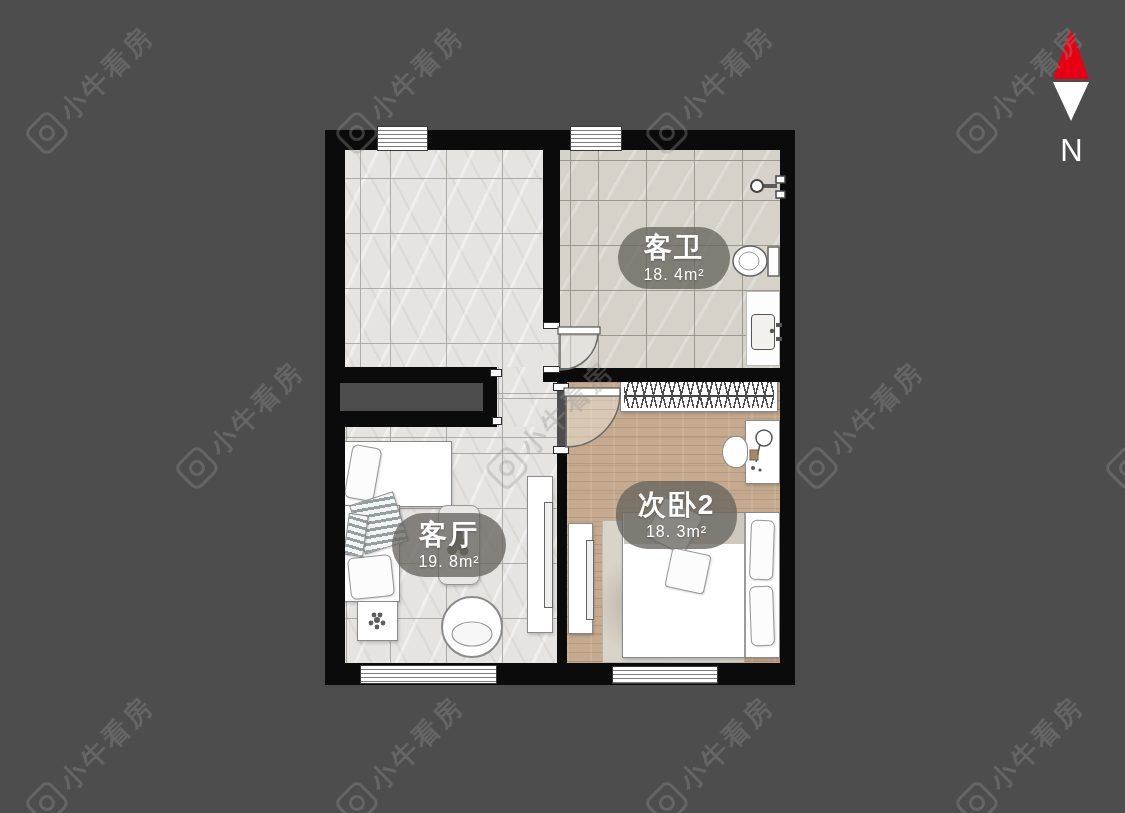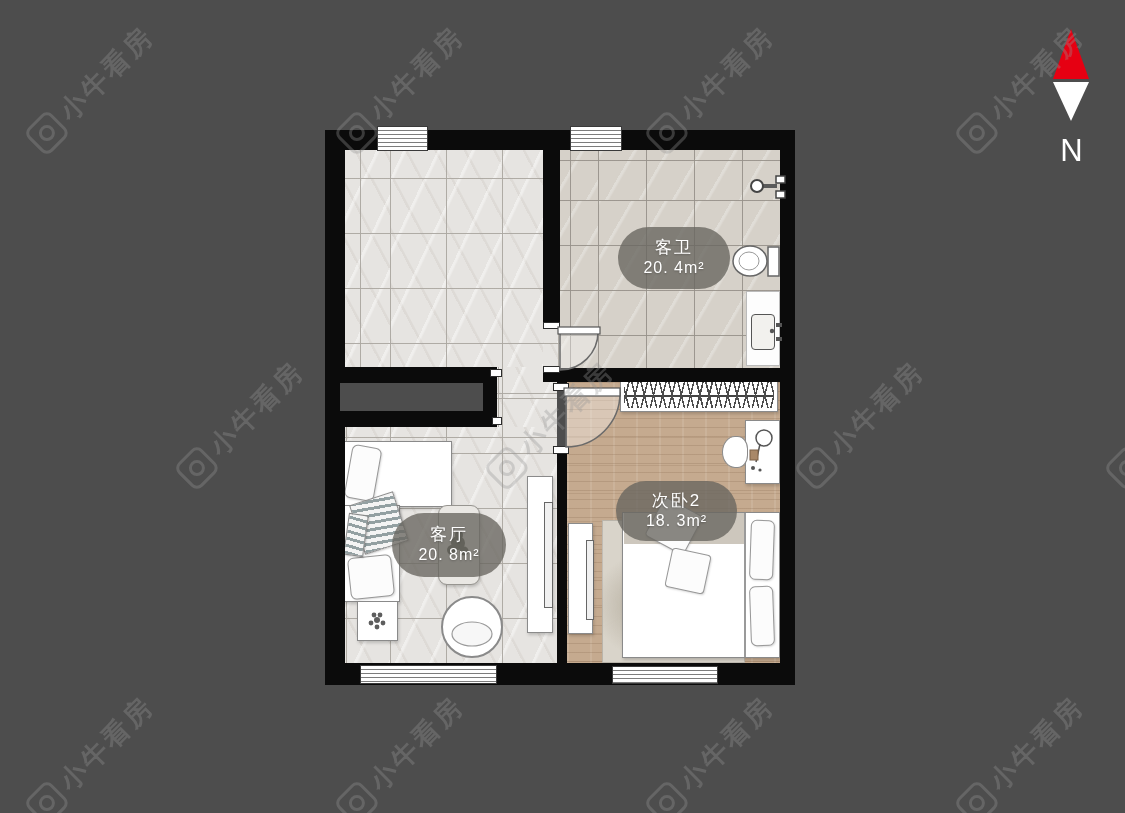--- a/index.html
+++ b/index.html
@@ -37,21 +37,21 @@
   .hangers{position:absolute;inset:3px;
     background-image:
       repeating-linear-gradient(104deg, transparent 0 4px, #4c4c4c 4px 5.5px, transparent 5.5px 9px),
       repeating-linear-gradient(76deg, transparent 0 4px, #4c4c4c 4px 5.5px, transparent 5.5px 9px),
       linear-gradient(to bottom, transparent 0 13px, #444 13px 15px, transparent 15px);}
   .tvstrip{background:#f0f0f0;border:1px solid #666;}
   
   .room-pill{position:absolute;border-radius:32px;background:rgba(104,101,95,.78);
     display:flex;flex-direction:column;align-items:center;justify-content:center;color:#fff;
     text-shadow:0 1px 2px rgba(0,0,0,.25);}
-  .room-pill .rn{font-size:17px;font-weight:normal;letter-spacing:2px;line-height:1.2;}
+  .room-pill .rn{font-size:28px;font-weight:bold;letter-spacing:2px;line-height:1.2;}
   .room-pill .ra{font-size:16px;letter-spacing:1px;line-height:1.25;}
   
   .compass{position:absolute;left:1040px;top:25px;width:64px;height:142px;text-align:center;}
   .compass .nlabel{color:#fff;font-size:31px;font-weight:400;margin-top:4px;letter-spacing:1px;}
   
   .wm{position:absolute;display:flex;align-items:center;gap:7px;width:170px;height:42px;
       transform:rotate(-45deg);color:rgba(150,150,150,.34);pointer-events:none;}
   .wm .wm-logo{width:28px;height:28px;border:3px solid rgba(150,150,150,.34);border-radius:8px;
       position:relative;flex:0 0 auto;}
   .wm .wm-logo::after{content:"";position:absolute;left:6px;top:6px;width:10px;height:10px;
@@ -179,27 +179,27 @@
       <circle cx="764" cy="438" r="8" fill="#fff" stroke="#555" stroke-width="1.5"></circle>
       <line x1="760" y1="444" x2="756" y2="462" stroke="#555" stroke-width="1.5"></line>
       <rect x="750" y="450" width="8" height="10" fill="#a98868" stroke="#7d6147" stroke-width="1"></rect>
       <circle cx="753" cy="468" r="2" fill="#555"></circle>
         <circle cx="760" cy="470" r="1.6" fill="#555"></circle>
     </g>
   </svg>
 
   <div class="room-pill" style="left:618px;top:227px;width:112px;height:62px;">
     <div class="rn">客卫</div>
-    <div class="ra">20. 4m²</div>
+    <div class="ra">18. 4m²</div>
   </div>
   <div class="room-pill" style="left:392px;top:513px;width:114px;height:64px;">
     <div class="rn">客厅</div>
-    <div class="ra">20. 8m²</div>
-  </div>
-  <div class="room-pill" style="left:616px;top:481px;width:121px;height:60px;">
+    <div class="ra">19. 8m²</div>
+  </div>
+  <div class="room-pill" style="left:616px;top:481px;width:121px;height:68px;">
     <div class="rn">次卧2</div>
     <div class="ra">18. 3m²</div>
   </div>
 
   <div class="compass">
     <svg width="64" height="100" viewBox="0 0 64 100">
       <polygon points="31,4 13,54 49,54" fill="#e60012"></polygon>
       <polygon points="13,57 49,57 31,96" fill="#ffffff"></polygon>
     </svg>
     <div class="nlabel">N</div>

